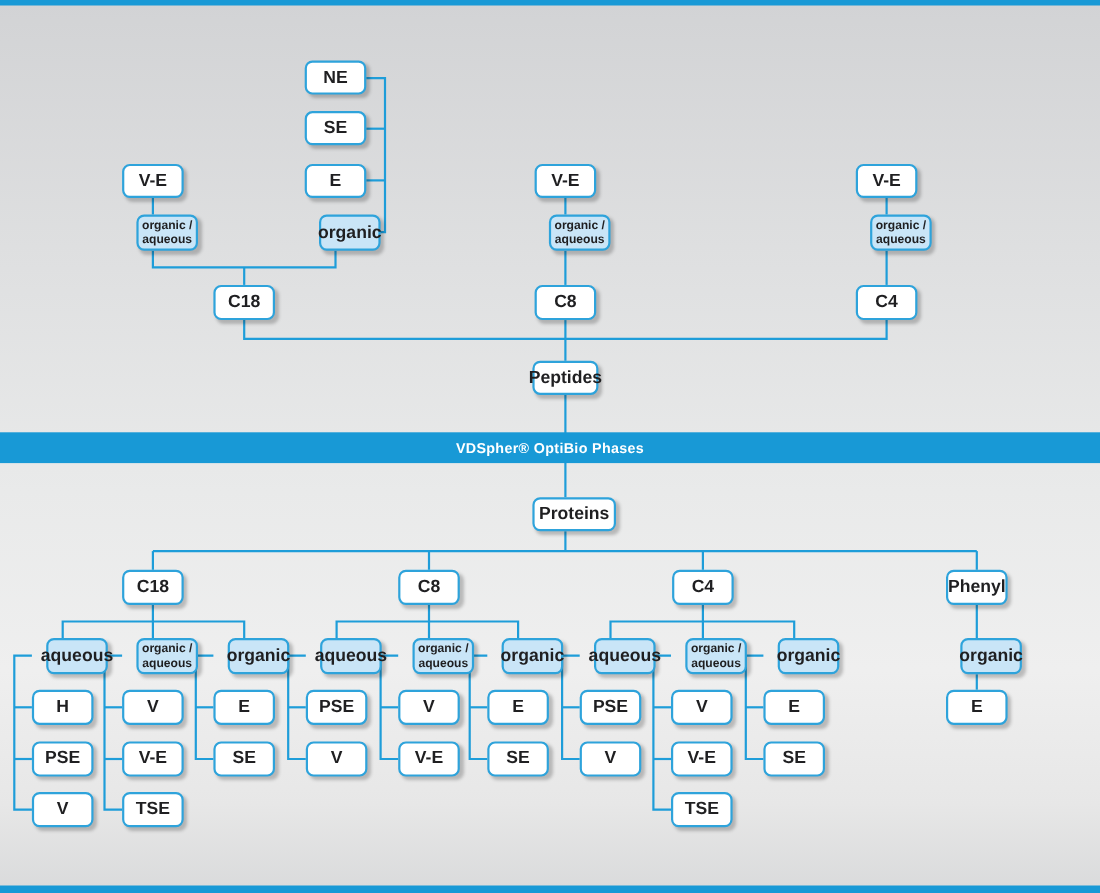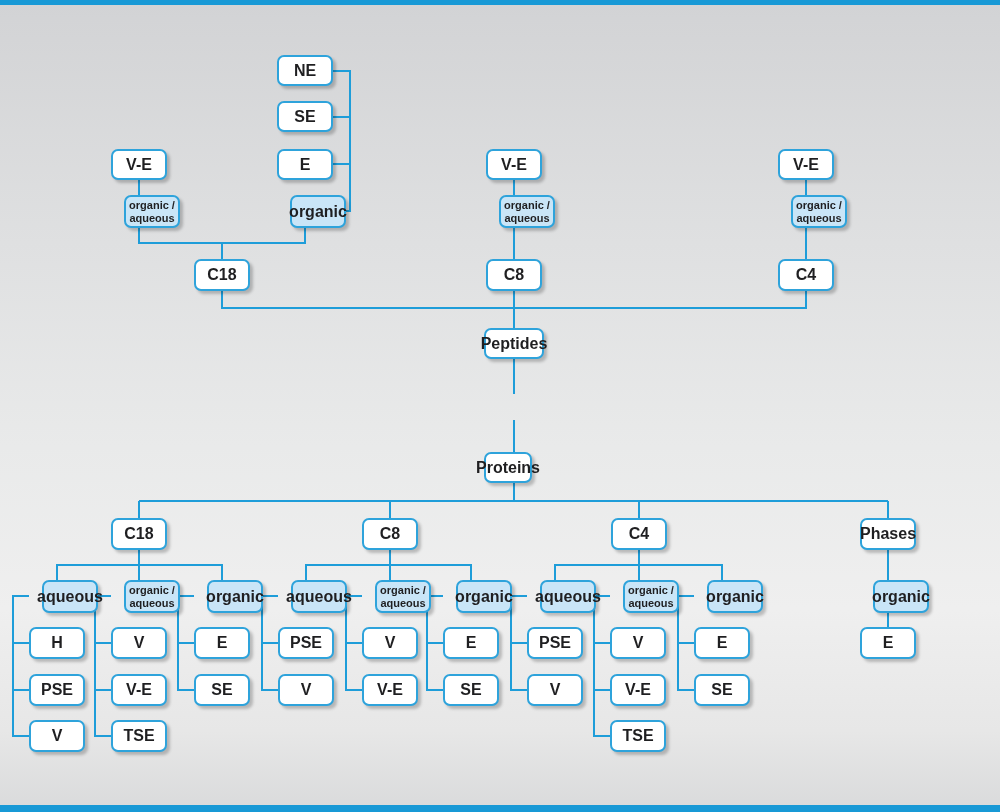--- a/index.html
+++ b/index.html
@@ -77,43 +77,46 @@
       <polyline points="427,643 443,643"></polyline>
       <polyline points="527,596 511,596 511,690 527,690"></polyline>
       <polyline points="511,643 527,643"></polyline>
       <polyline points="610,596 594,596 594,736 610,736"></polyline>
       <polyline points="594,643 610,643"></polyline>
       <polyline points="594,690 610,690"></polyline>
       <polyline points="694,596 678,596 678,690 694,690"></polyline>
       <polyline points="678,643 694,643"></polyline>
       <polyline points="888,613 888,627"></polyline>
     </svg>
+  <div class="banner">
+    <span>VDSpher® OptiBio Phases</span>
+  </div>
   <div id="nodes">
       <div class="node" style="left: 277px; top: 55px; width: 56px; height: 31px;">NE</div>
       <div class="node" style="left: 277px; top: 101px; width: 56px; height: 31px;">SE</div>
       <div class="node" style="left: 277px; top: 149px; width: 56px; height: 31px;">E</div>
       <div class="node" style="left: 111px; top: 149px; width: 56px; height: 31px;">V-E</div>
       <div class="node blue two" style="left: 111px; top: 195px; width: 56px; height: 33px;">organic /
 aqueous</div>
       <div class="node blue" style="left: 277px; top: 195px; width: 56px; height: 33px;">organic</div>
       <div class="node" style="left: 194px; top: 259px; width: 56px; height: 32px;">C18</div>
       <div class="node" style="left: 486px; top: 149px; width: 56px; height: 31px;">V-E</div>
       <div class="node blue two" style="left: 486px; top: 195px; width: 56px; height: 33px;">organic /
 aqueous</div>
       <div class="node" style="left: 486px; top: 259px; width: 56px; height: 32px;">C8</div>
       <div class="node" style="left: 778px; top: 149px; width: 56px; height: 31px;">V-E</div>
       <div class="node blue two" style="left: 778px; top: 195px; width: 56px; height: 33px;">organic /
 aqueous</div>
       <div class="node" style="left: 778px; top: 259px; width: 56px; height: 32px;">C4</div>
       <div class="node" style="left: 484px; top: 328px; width: 60px; height: 31px;">Peptides</div>
-      <div class="node" style="left: 484px; top: 452px; width: 48px; height: 31px;">Proteins</div>
+      <div class="node" style="left: 484px; top: 452px; width: 76px; height: 31px;">Proteins</div>
       <div class="node" style="left: 111px; top: 518px; width: 56px; height: 32px;">C18</div>
       <div class="node" style="left: 362px; top: 518px; width: 56px; height: 32px;">C8</div>
       <div class="node" style="left: 611px; top: 518px; width: 56px; height: 32px;">C4</div>
-      <div class="node" style="left: 860px; top: 518px; width: 56px; height: 32px;">Phases</div>
+      <div class="node" style="left: 860px; top: 518px; width: 56px; height: 32px;">Phenyl</div>
       <div class="node blue" style="left: 29px; top: 580px; width: 56px; height: 33px;">aqueous</div>
       <div class="node blue two" style="left: 111px; top: 580px; width: 56px; height: 33px;">organic /
 aqueous</div>
       <div class="node blue" style="left: 194px; top: 580px; width: 56px; height: 33px;">organic</div>
       <div class="node" style="left: 29px; top: 627px; width: 56px; height: 32px;">H</div>
       <div class="node" style="left: 29px; top: 674px; width: 56px; height: 32px;">PSE</div>
       <div class="node" style="left: 29px; top: 720px; width: 56px; height: 32px;">V</div>
       <div class="node" style="left: 111px; top: 627px; width: 56px; height: 32px;">V</div>
       <div class="node" style="left: 111px; top: 674px; width: 56px; height: 32px;">V-E</div>
       <div class="node" style="left: 111px; top: 720px; width: 56px; height: 32px;">TSE</div>

